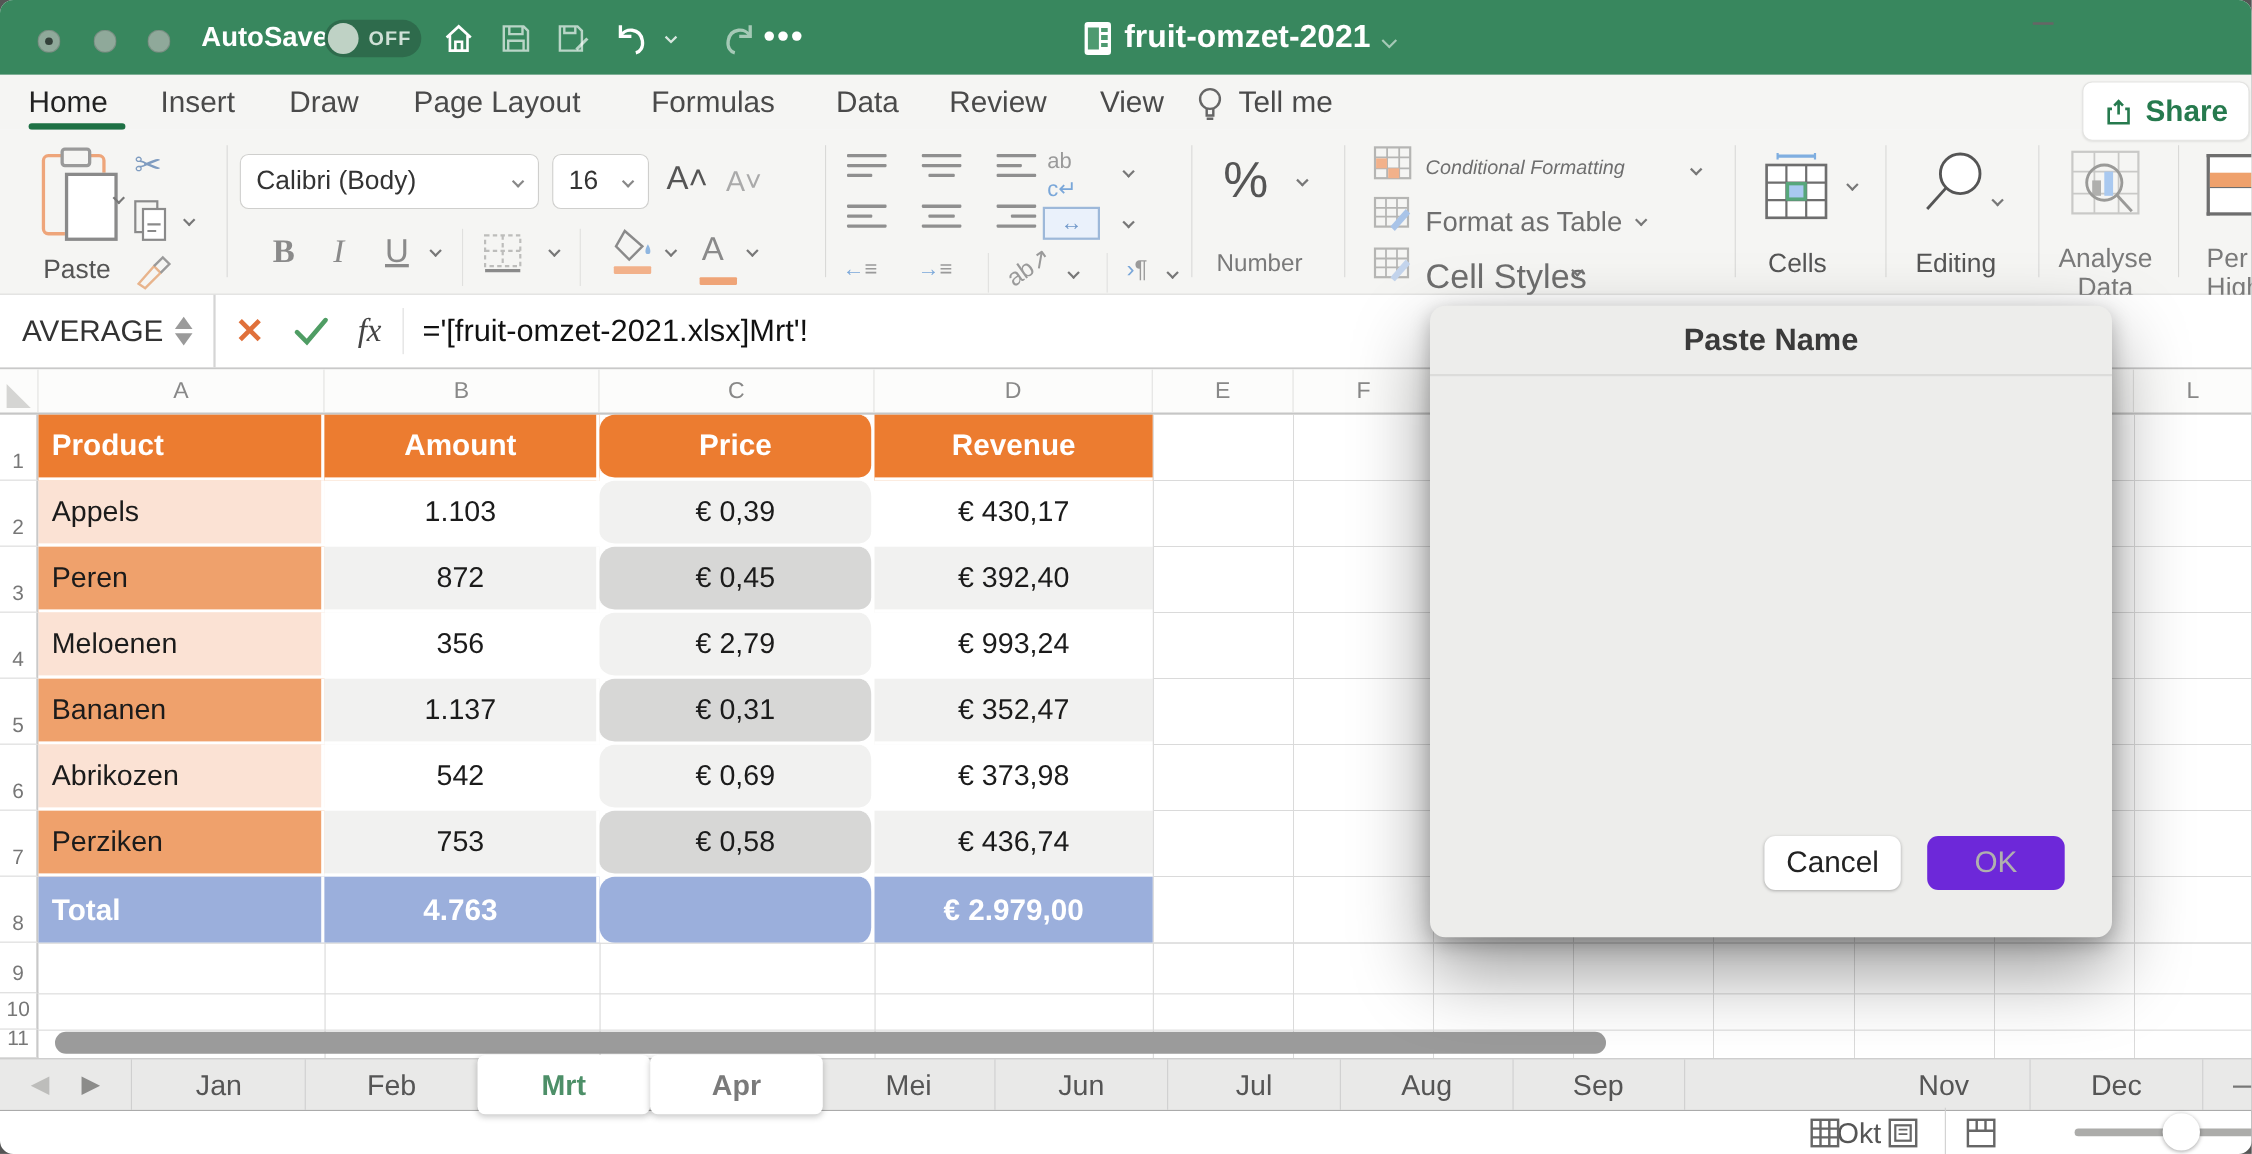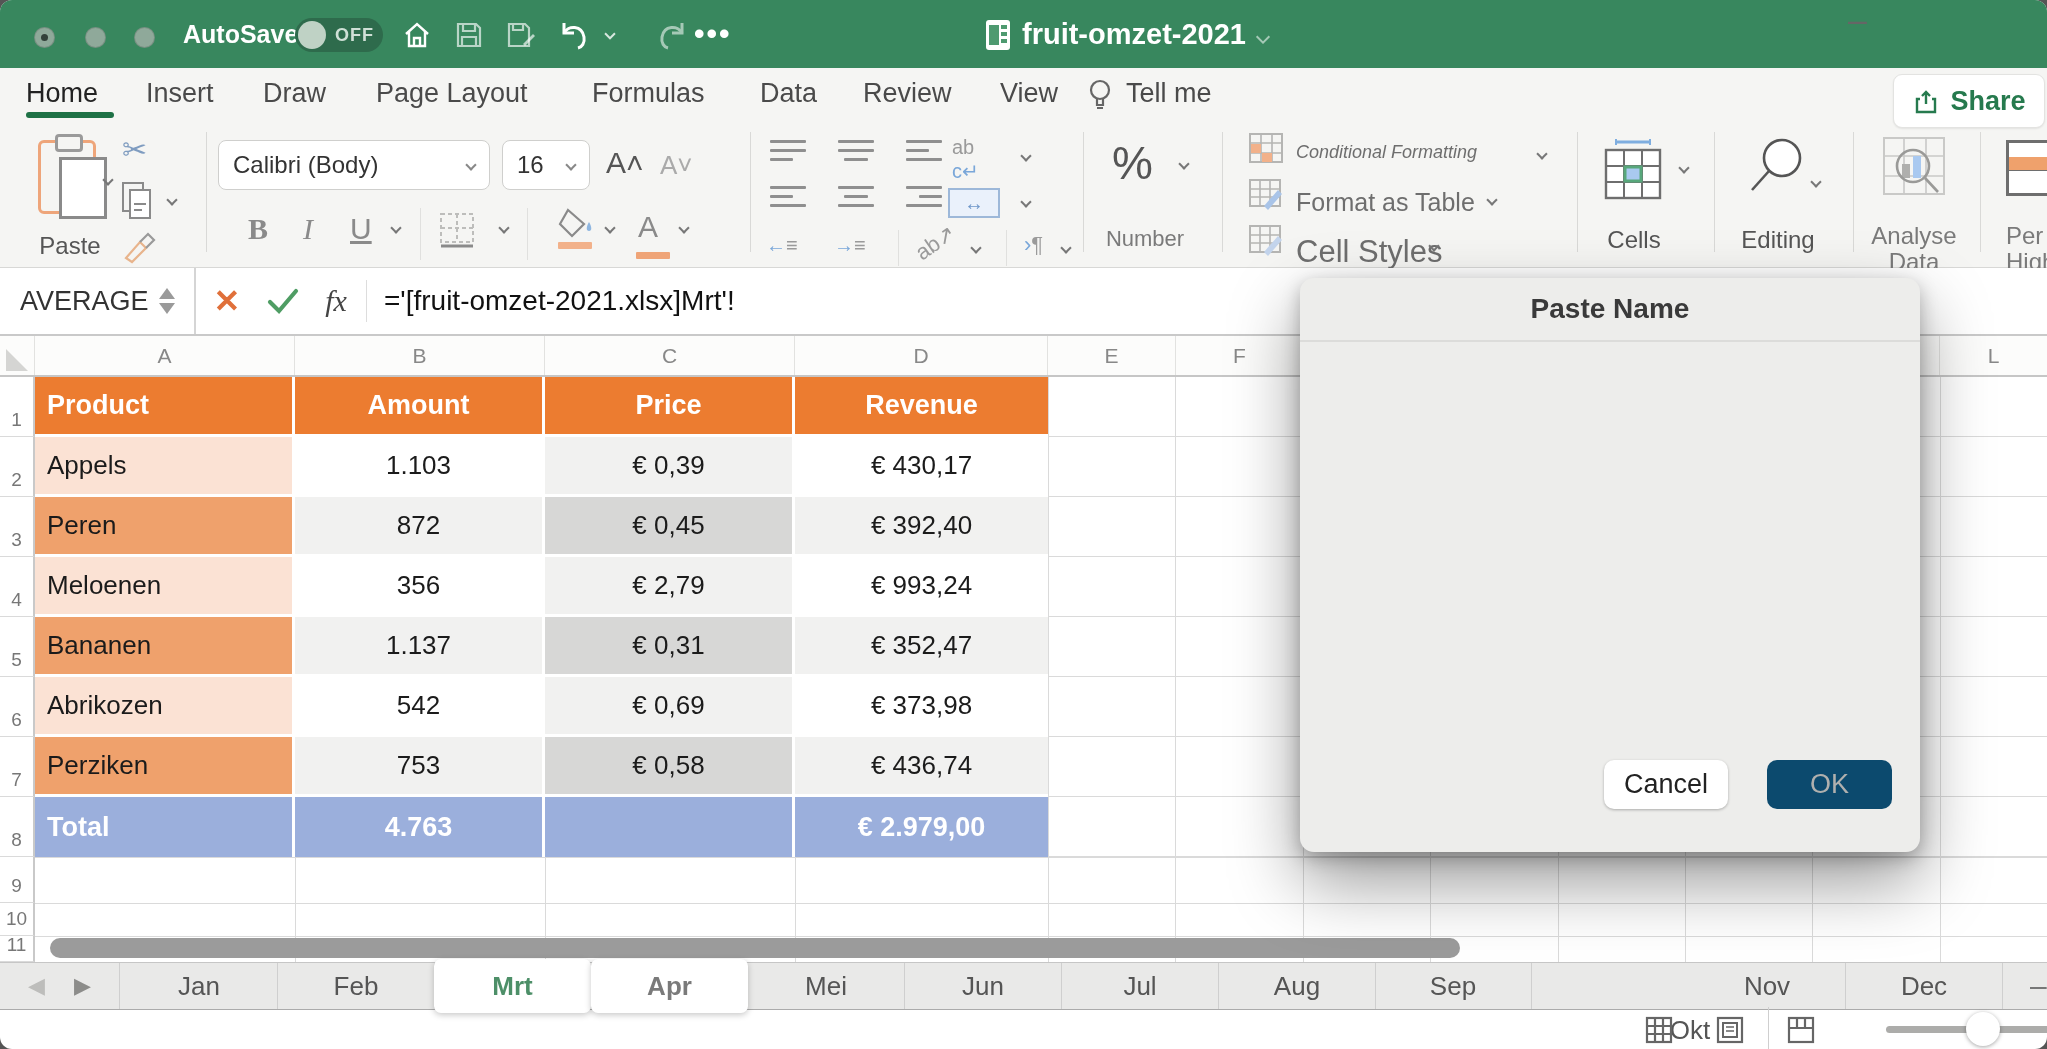--- a/index.html
+++ b/index.html
@@ -69,41 +69,41 @@
 .corner { position:relative; }
 .corner::after { content:""; position:absolute; left:6px; bottom:4px; width:0; height:0; border-left:22px solid #D5D5D3; border-top:22px solid transparent; }
 .rowhdr { position:absolute; left:0; top:41px; width:35px; }
 .rowhdr div { border-right:2px solid #C9C9C9; border-bottom:1px solid #DADADA; display:flex; align-items:flex-end; justify-content:center; font-size:19px; color:#777; padding-bottom:5px; }
 .table { position:absolute; left:35px; top:41px; width:1013px; }
 .trow { display:flex; }
 .c { height:60px; display:flex; align-items:center; justify-content:center; font-size:26px; color:#1b1b1b; border-right:3px solid #fff; border-bottom:3px solid #fff; }
 .c.left { justify-content:flex-start; padding-left:12px; }
 .c.hd { background:#EC7C30; color:#fff; font-weight:700; font-size:27px; }
 .c.tot { background:#9BAFDC; color:#fff; font-weight:700; font-size:27px; border-bottom:none; }
-.wA{width:260px;} .wB{width:250px;} .wC{width:250px;} .wD{width:253px; border-right:none;}
+.wA{width:260px;} .wB{width:250px;} .wC{width:250px;border-radius:14px;} .wD{width:253px; border-right:none;}
 .bgA0{background:#FBE2D4;} .bgA1{background:#EFA16C;} .bgW{background:#fff;} .bgG0{background:#F1F1F0;} .bgG1{background:#D7D7D6;}
 .emptyR1 { position:absolute; left:1048px; top:41px; width:999px; height:480px; border-left:1px solid #DADADA;
   background:repeating-linear-gradient(90deg, transparent 0 126.4px, #DADADA 126.4px 127.4px),
              repeating-linear-gradient(180deg, transparent 0 59px, #DADADA 59px 60px); }
 .emptyR2 { position:absolute; left:1048px; top:521px; width:999px; height:105px; border-left:1px solid #DADADA;
   background:repeating-linear-gradient(90deg, transparent 0 126.4px, #DADADA 126.4px 127.4px); }
 .vl { position:absolute; top:521px; width:1px; height:105px; background:#DADADA; }
 .hl { position:absolute; left:35px; width:2012px; height:1px; background:#DADADA; }
 .hscroll { position:absolute; left:50px; top:602px; width:1410px; height:20px; border-radius:10px; background:#9B9B9B; }
 
 
 .dialog { position:absolute; left:1300px; top:278px; width:620px; height:574px; background:#EDEDEB; border-radius:14px;
   box-shadow:0 30px 70px rgba(0,0,0,.40), 0 6px 18px rgba(0,0,0,.25); z-index:20; }
 .dlg-title { position:absolute; left:0; top:0; width:100%; height:64px; display:flex; align-items:center; justify-content:center;
   font-size:28px; font-weight:700; color:#3a3a3a; border-bottom:2px solid #DCDCDA; }
 .dlg-list { position:absolute; left:31px; top:108px; width:558px; height:342px; background:#fff; border:4px solid #82A67C; border-radius:7px; padding-top:14px; }
 .dlg-item { height:47px; display:flex; align-items:center; padding-left:22px; font-size:27px; color:#2d2d2d; }
 .btn { position:absolute; top:482px; height:49px; border-radius:10px; display:flex; align-items:center; justify-content:center; font-size:27px; }
 .btn.cancel { left:304px; width:124px; background:#fff; color:#222; box-shadow:0 1px 3px rgba(0,0,0,.28); }
-.btn.ok { left:467px; width:125px; background:#0c4a6e; color:#B0B0AE; }
+.btn.ok { left:452px; width:125px; background:#6d28d9; color:#B0B0AE; }
 
 
 .sheetbar { position:absolute; left:0; top:962px; width:2047px; height:48px; background:#E9E9E8; border-top:1px solid #C6C6C6; border-bottom:1px solid #ABABAB; }
 .sb-nav { position:absolute; left:0; top:0; width:120px; height:46px; border-right:1px solid #CFCFCF; }
 .sb-arrow { position:absolute; top:0; height:46px; display:flex; align-items:center; font-size:22px; }
 .stab { position:absolute; top:0; height:46px; display:flex; align-items:center; justify-content:center; font-size:26px; color:#555; border-right:1px solid #CFCFCF; width:157px; }
 .stab.active { top:-4px; height:54px; background:#fff; border-radius:7px; border-right:none; box-shadow:0 2px 6px rgba(0,0,0,.22); z-index:2; font-weight:700; }
 .plusmark { position:absolute; left:2030px; top:0; height:46px; display:flex; align-items:center; font-size:30px; color:#777; }
 
 

